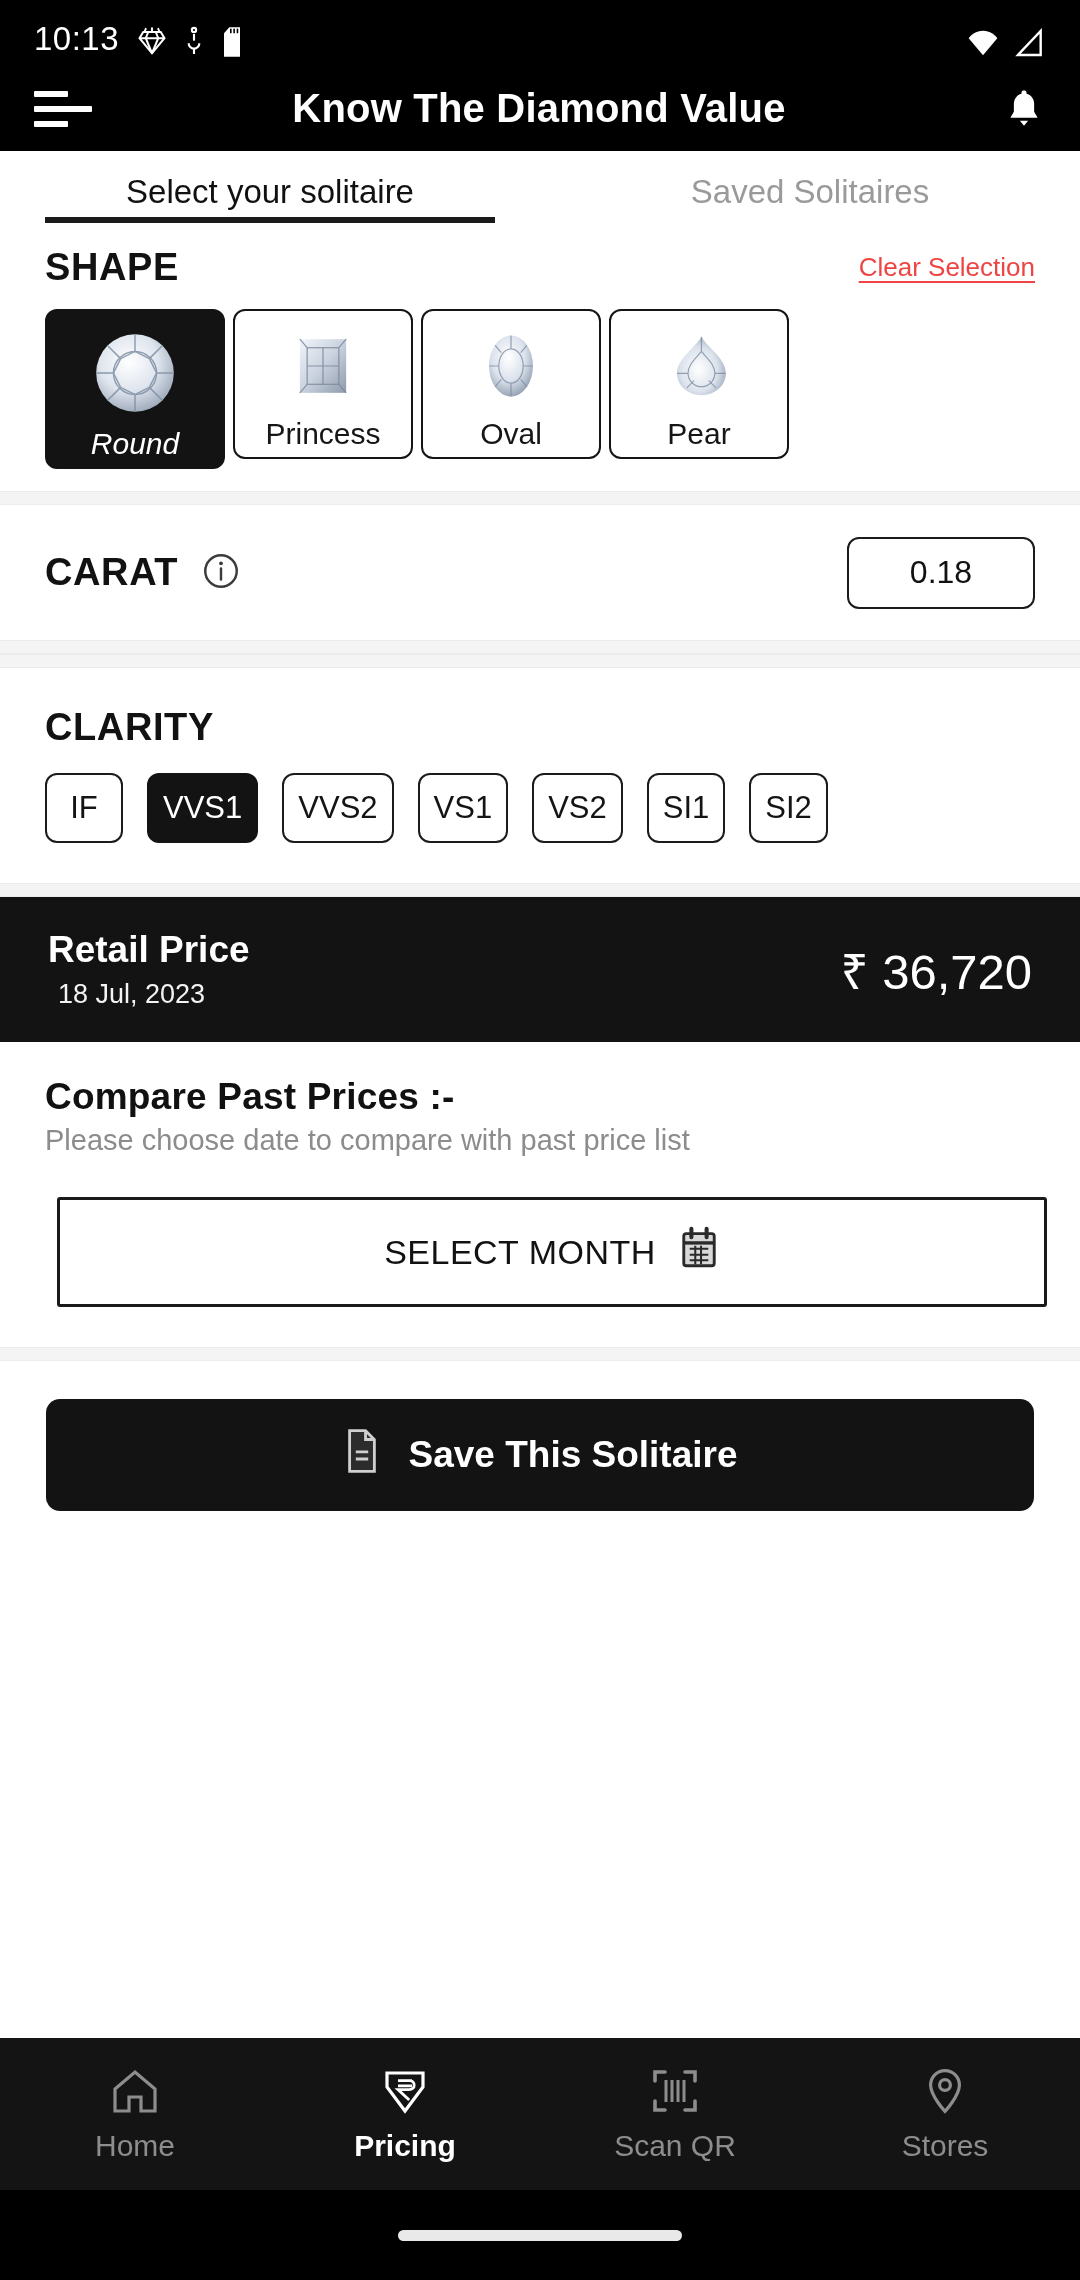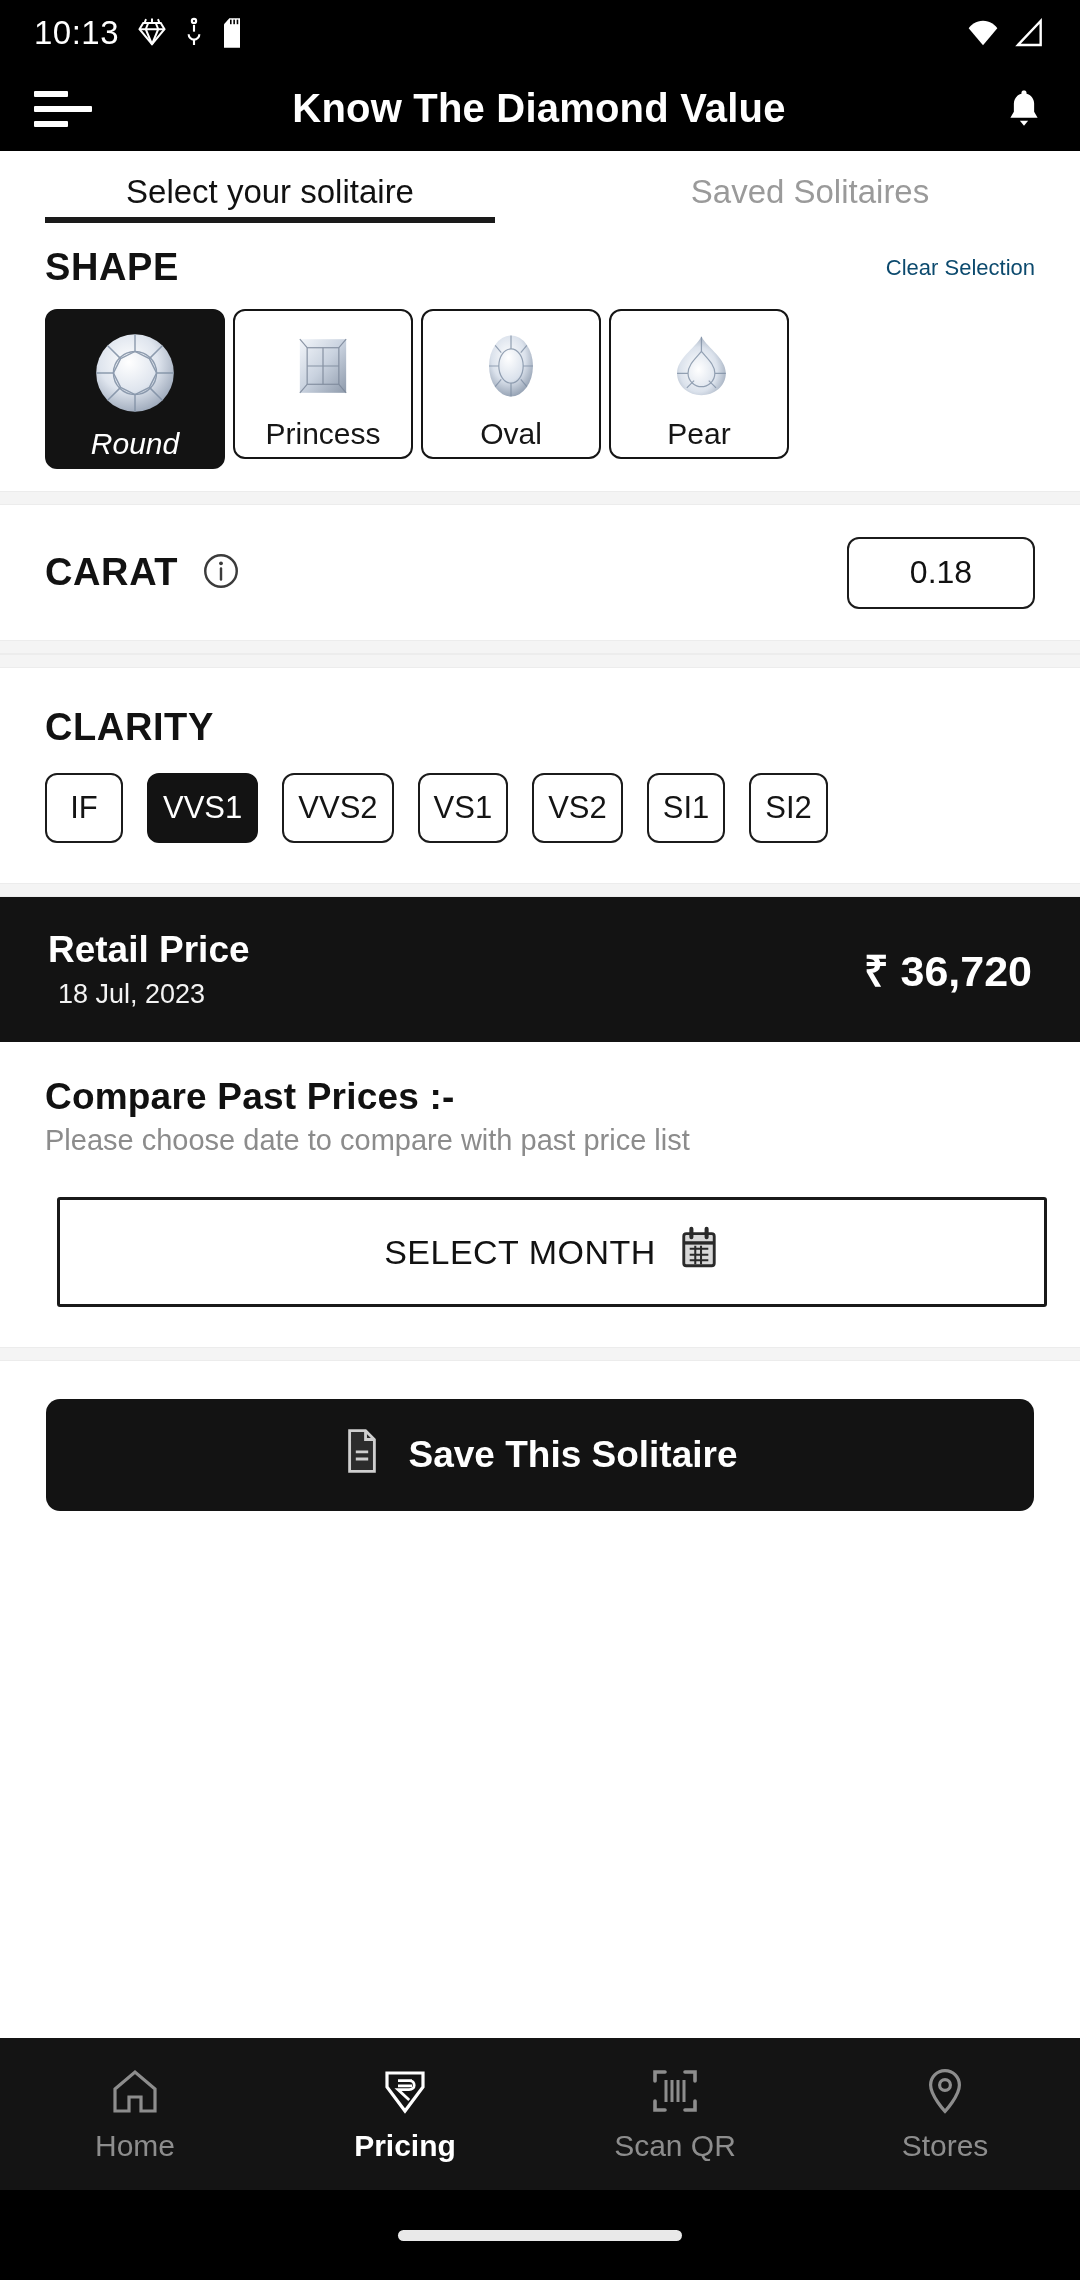--- a/index.html
+++ b/index.html
@@ -12,22 +12,22 @@
   #app {
     position: relative;
     width: 1080px; height: 2280px;
     background: #ffffff;
     display: flex; flex-direction: column;
   }
 
   
   .statusbar {
     height: 66px; background: #000; color: #fff;
-    display: flex; align-items: center;
-    padding: 1px 34px;
+    display: flex; align-items: flex-end;
+    padding: 8px 34px;
     flex: 0 0 auto;
   }
   .sb-time { font-size: 33px; font-weight: 500; letter-spacing: .5px; }
   .sb-left-icons { display: flex; align-items: center; gap: 16px; margin-left: 18px; }
   .sb-right { margin-left: auto; display: flex; align-items: center; gap: 14px; }
   .sb-ic { display: block; }
 
   
   .appbar {
     height: 85px; background: #000; color: #fff;
@@ -63,21 +63,21 @@
   
   .section { background: #fff; padding: 0 45px; }
   .sep { height: 14px; background: #f4f4f4; border-top: 1px solid #ececec; border-bottom: 1px solid #ececec; }
   .sec-head {
     display: flex; align-items: center; justify-content: space-between;
   }
   .sec-title {
     font-size: 38px; font-weight: bold; color: #121212; letter-spacing: .6px;
   }
   .link {
-    font-size: 22px; color: #0c4a6e; text-underline-offset: 5px;
+    font-size: 26px; color: #ef4444; text-decoration: underline; text-underline-offset: 5px;
   }
 
   
   .shape-row { display: flex; gap: 0; margin-top: 20px; }
   .shape-card {
     width: 180px; height: 150px; margin-right: 4px;
     border: 2px solid #151515; border-radius: 12px;
     background: #fff; position: relative;
     display: flex; flex-direction: column; align-items: center; justify-content: flex-end;
     padding-bottom: 8px;
@@ -109,21 +109,21 @@
   .chip.sel { background: #131313; border-color: #131313; color: #fff; }
 
   
   .price-banner {
     background: #131313; color: #fff;
     height: 145px; display: flex; align-items: center;
     padding: 0 48px;
   }
   .price-label { font-size: 37px; font-weight: bold; line-height: 1.15; }
   .price-date { font-size: 27px; margin-top: 8px; padding-left: 10px; opacity: .95; }
-  .price-value { margin-left: auto; font-size: 43px; font-weight: bold; }
+  .price-value { margin-left: auto; font-size: 49px; font-weight: normal; }
 
   
   .cmp-title { font-size: 37px; font-weight: bold; color: #111; letter-spacing: .2px; }
   .cmp-sub { font-size: 29px; color: #8c8c8c; margin-top: 6px; }
   .month-btn {
     margin: 40px 0 0 12px; height: 110px; width: 100%;
     border: 3px solid #191919; background: #fff; border-radius: 3px;
     display: flex; align-items: center; justify-content: center; gap: 22px;
     font-size: 34px; color: #121212; letter-spacing: .5px;
   }

